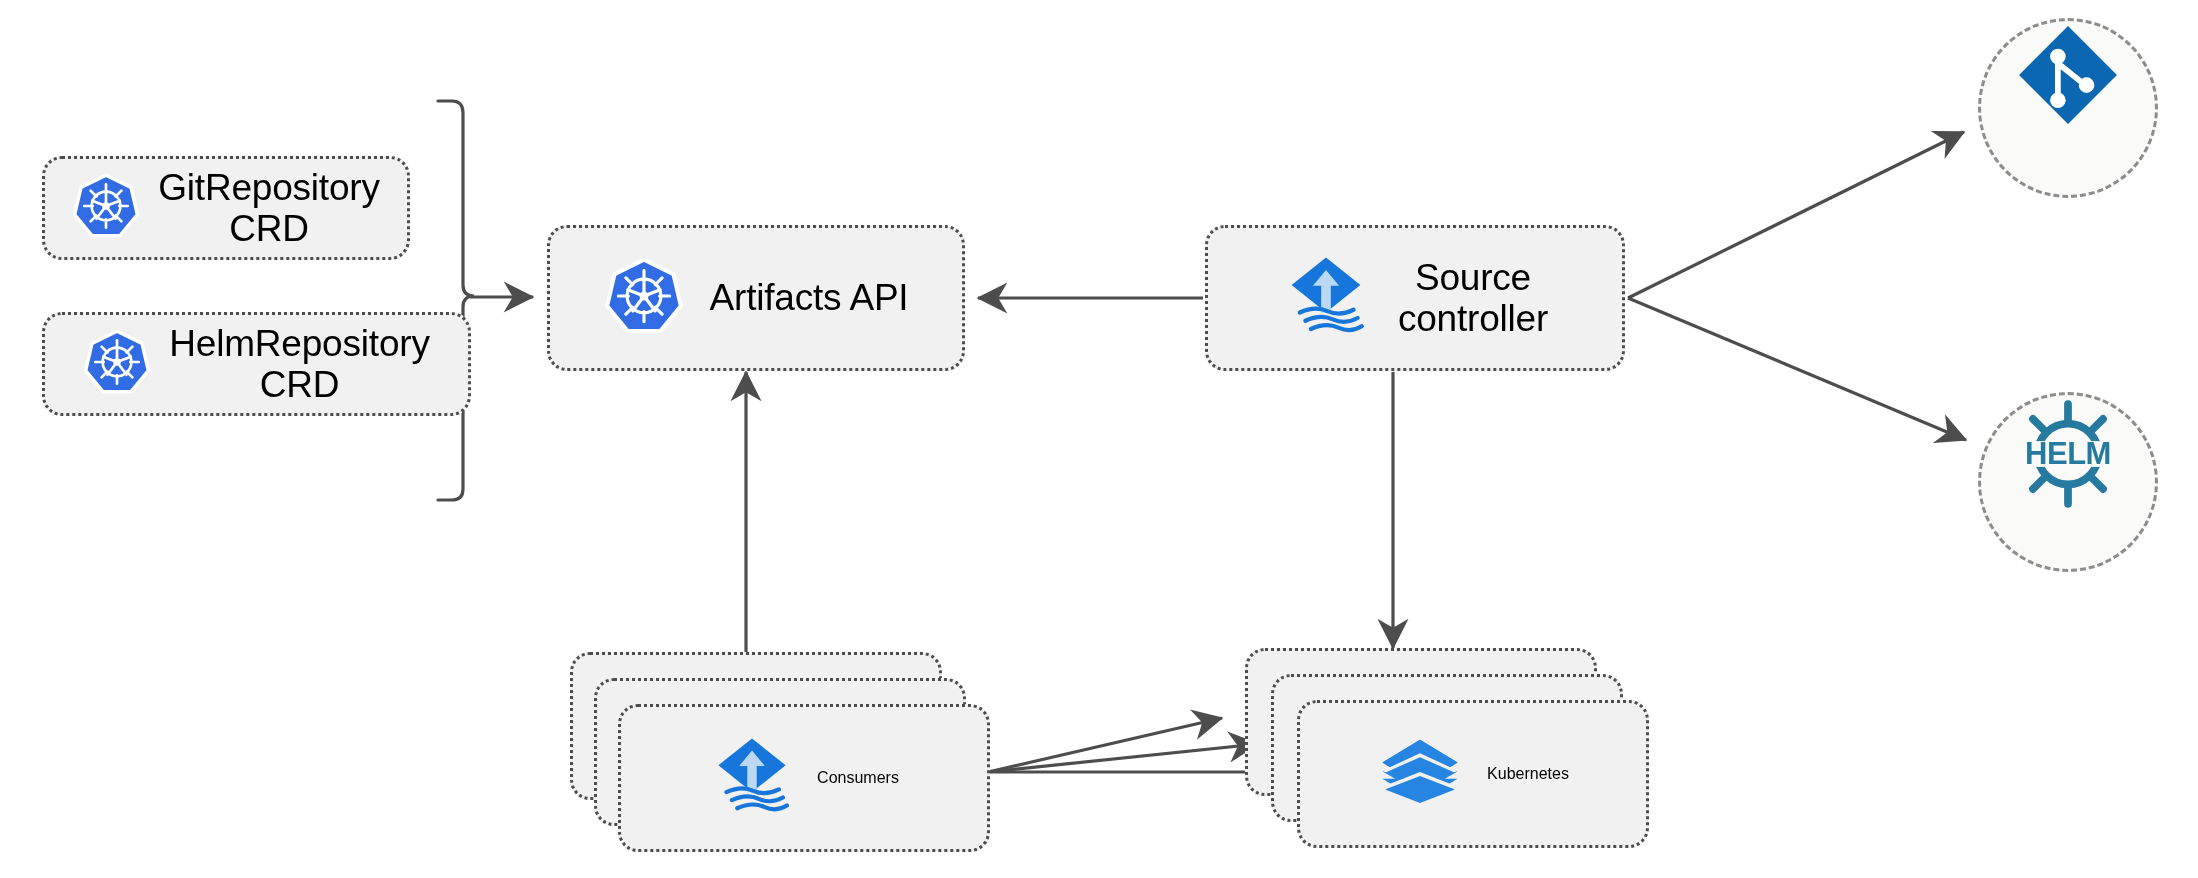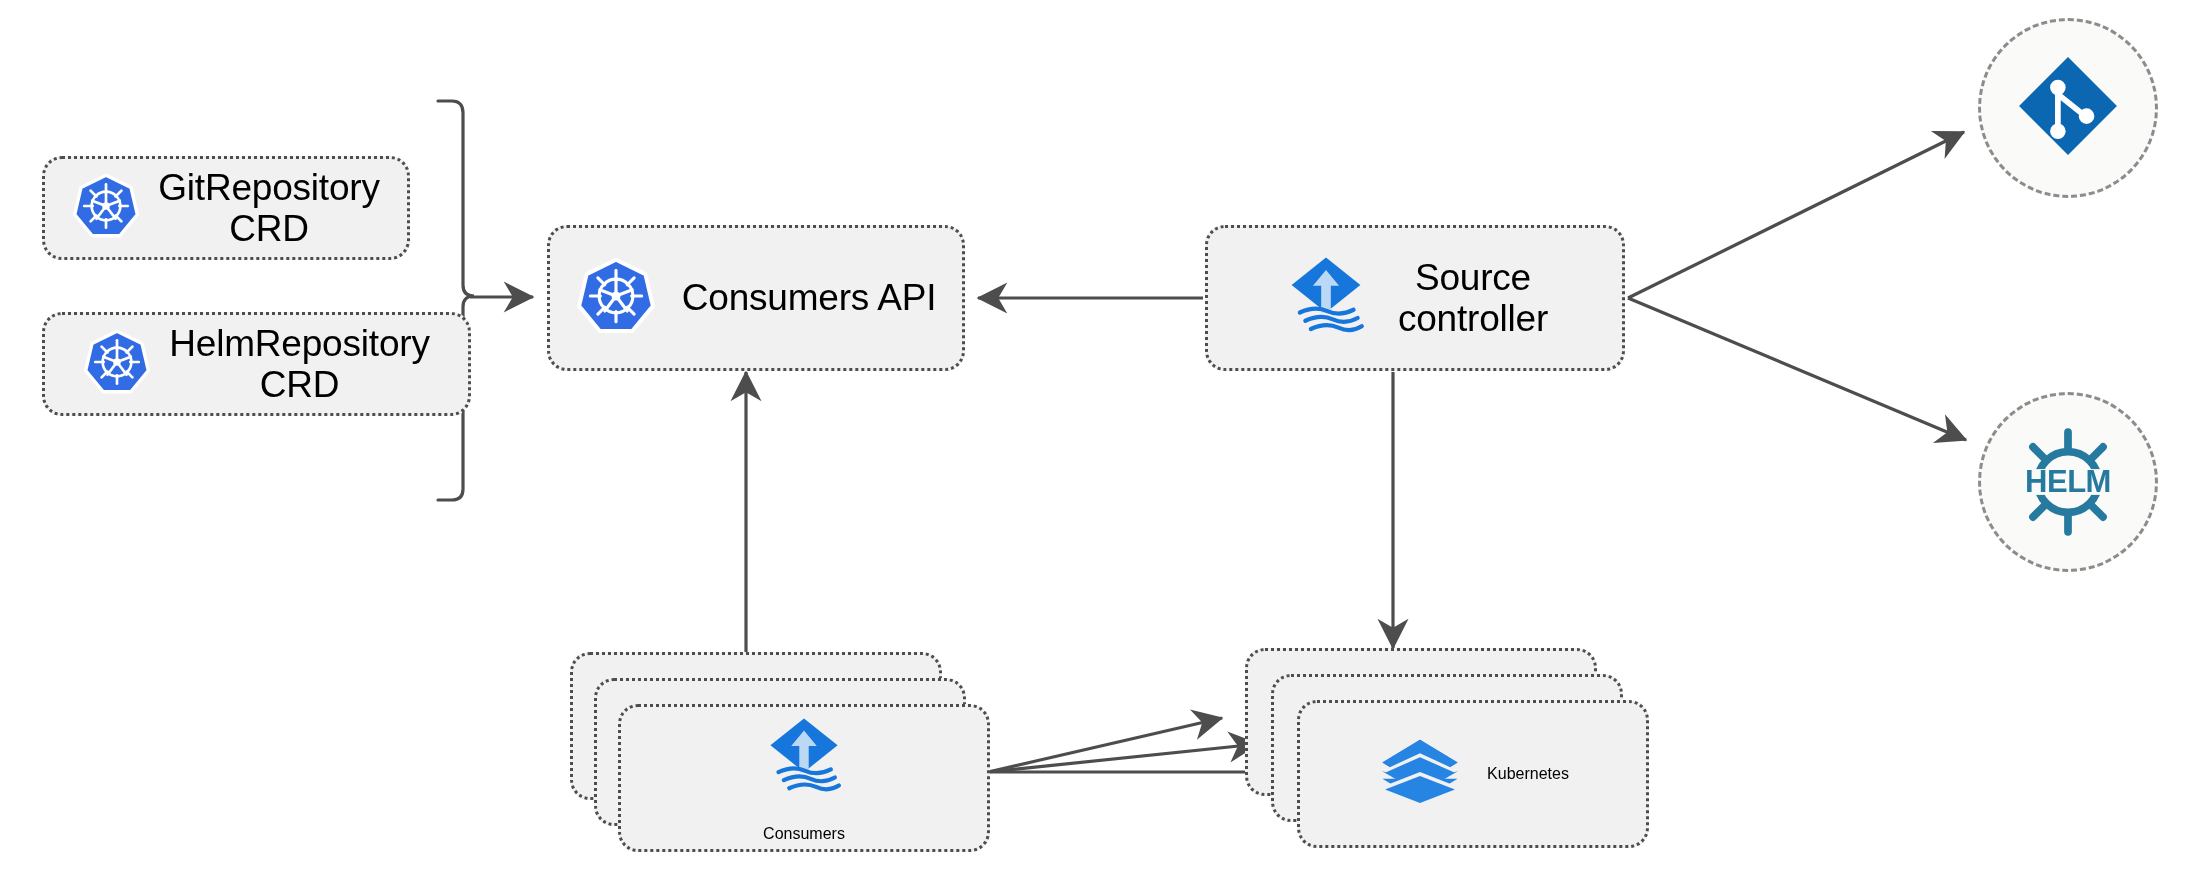--- a/index.html
+++ b/index.html
@@ -66,21 +66,21 @@
   }
 
   
   .circle-node {
     position: absolute;
     box-sizing: border-box;
     border: 3px dashed #8c8c8c;
     border-radius: 50%;
     background: #fafaf8;
     display: flex;
-    align-items: center;
+    align-items: flex-start;
     justify-content: center;
   }
 
   svg.overlay {
     position: absolute;
     left: 0; top: 0;
     width: 2198px;
     height: 878px;
     pointer-events: none;
   }
@@ -190,21 +190,21 @@
           <line x1="23" y1="41" x2="17.5" y2="46.5"></line>
           <line x1="32" y1="32" x2="32" y2="18"></line>
           <line x1="32" y1="32" x2="45" y2="27"></line>
           <line x1="32" y1="32" x2="41" y2="44"></line>
           <line x1="32" y1="32" x2="23" y2="44"></line>
           <line x1="32" y1="32" x2="19" y2="27"></line>
         </g>
         <circle cx="32" cy="32" r="3.6" fill="#ffffff"></circle>
       </svg>
     </span>
-    <span class="label">Consumers API</span>
+    <span class="label">Artifacts API</span>
   </div>
 
   <div class="node" style="left:1205px; top:225px; width:420px; height:146px; gap:28px;">
     <span class="icon">
       <svg width="88" height="88" viewBox="0 0 64 64">
         <path d="M32 4 L57 24 L32 44 L7 24 Z" fill="#1676DB"></path>
         <path d="M32 13 L41.5 24.5 L35.5 24.5 L35.5 44 L28.5 44 L28.5 24.5 L22.5 24.5 Z" fill="#BBD9F5"></path>
         <g stroke="#1676DB" fill="none" stroke-width="3.1" stroke-linecap="round">
           <path d="M13 44 Q24 39 33 43 Q42 47 52 42"></path>
           <path d="M17 50 Q28 45 37 49 Q46 53 55 48"></path>
@@ -248,21 +248,21 @@
       <span style="position:absolute; left:0; top:0; width:118px; height:118px;
                    display:flex; align-items:center; justify-content:center;
                    color:#277A9F; font-size:31px; font-weight:bold; letter-spacing:-0.5px;
                    font-family:'Liberation Sans', sans-serif;">HELM</span>
     </span>
   </div>
 
   <div class="stack" style="left:570px; top:652px; width:420px; height:212px;">
     <div class="card" style="left:0px; top:0px; width:372px; height:148px;"></div>
     <div class="card" style="left:24px; top:26px; width:372px; height:148px;"></div>
-    <div class="card front" style="left:48px; top:52px; width:372px; height:148px; gap:22px;flex-direction:column;">
+    <div class="card front" style="left:48px; top:52px; width:372px; height:148px; gap:22px;">
       <span class="icon">
         <svg width="86" height="86" viewBox="0 0 64 64">
           <path d="M32 4 L57 24 L32 44 L7 24 Z" fill="#1676DB"></path>
           <path d="M32 13 L41.5 24.5 L35.5 24.5 L35.5 44 L28.5 44 L28.5 24.5 L22.5 24.5 Z" fill="#BBD9F5"></path>
           <g stroke="#1676DB" fill="none" stroke-width="3.1" stroke-linecap="round">
             <path d="M13 44 Q24 39 33 43 Q42 47 52 42"></path>
             <path d="M17 50 Q28 45 37 49 Q46 53 55 48"></path>
             <path d="M21 56 Q32 51 41 55 Q50 59 58 54"></path>
           </g>
         </svg>

